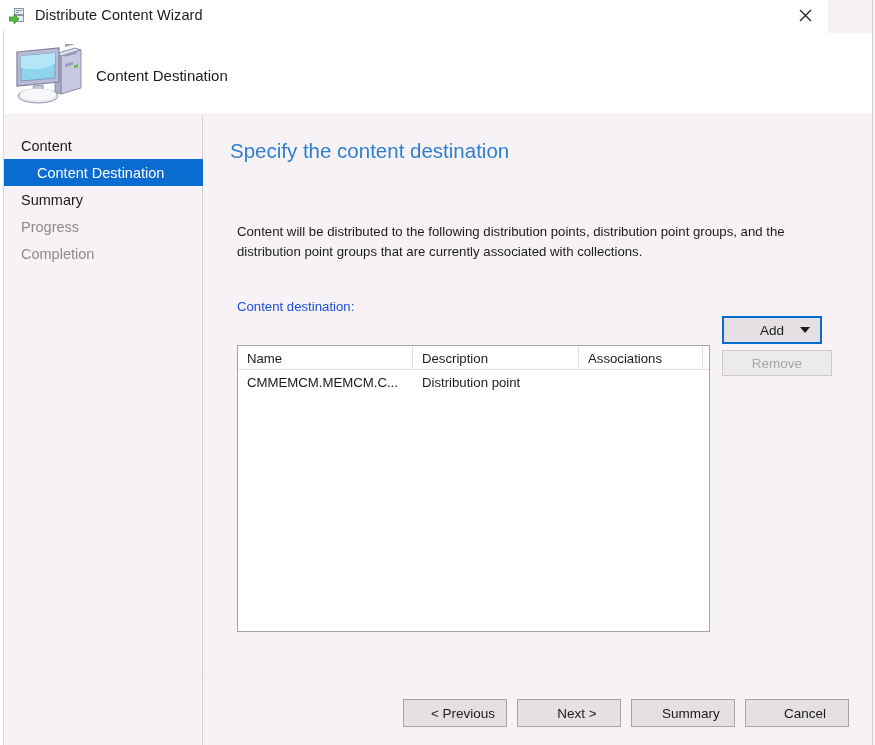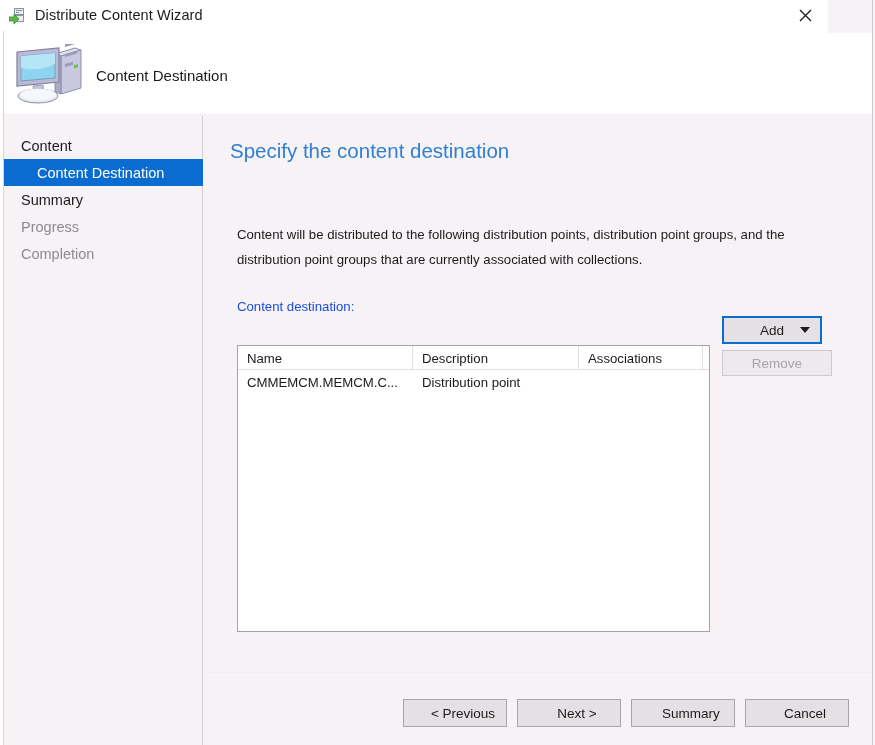--- a/index.html
+++ b/index.html
@@ -145,21 +145,21 @@
     font-size: 20.5px;
     color: #2f7fd1;
     white-space: nowrap;
   }
   .intro-text {
     position: absolute;
     left: 33px; top: 106px;
     width: 570px;
     font-size: 13.2px;
     color: #1b1b1b;
-    line-height: 25px;
+    line-height: 20px;
   }
   .field-label {
     position: absolute;
     left: 33px; top: 183px;
     font-size: 13.2px;
     color: #1d4ed8;
   }
 
   
   .filter-box {

